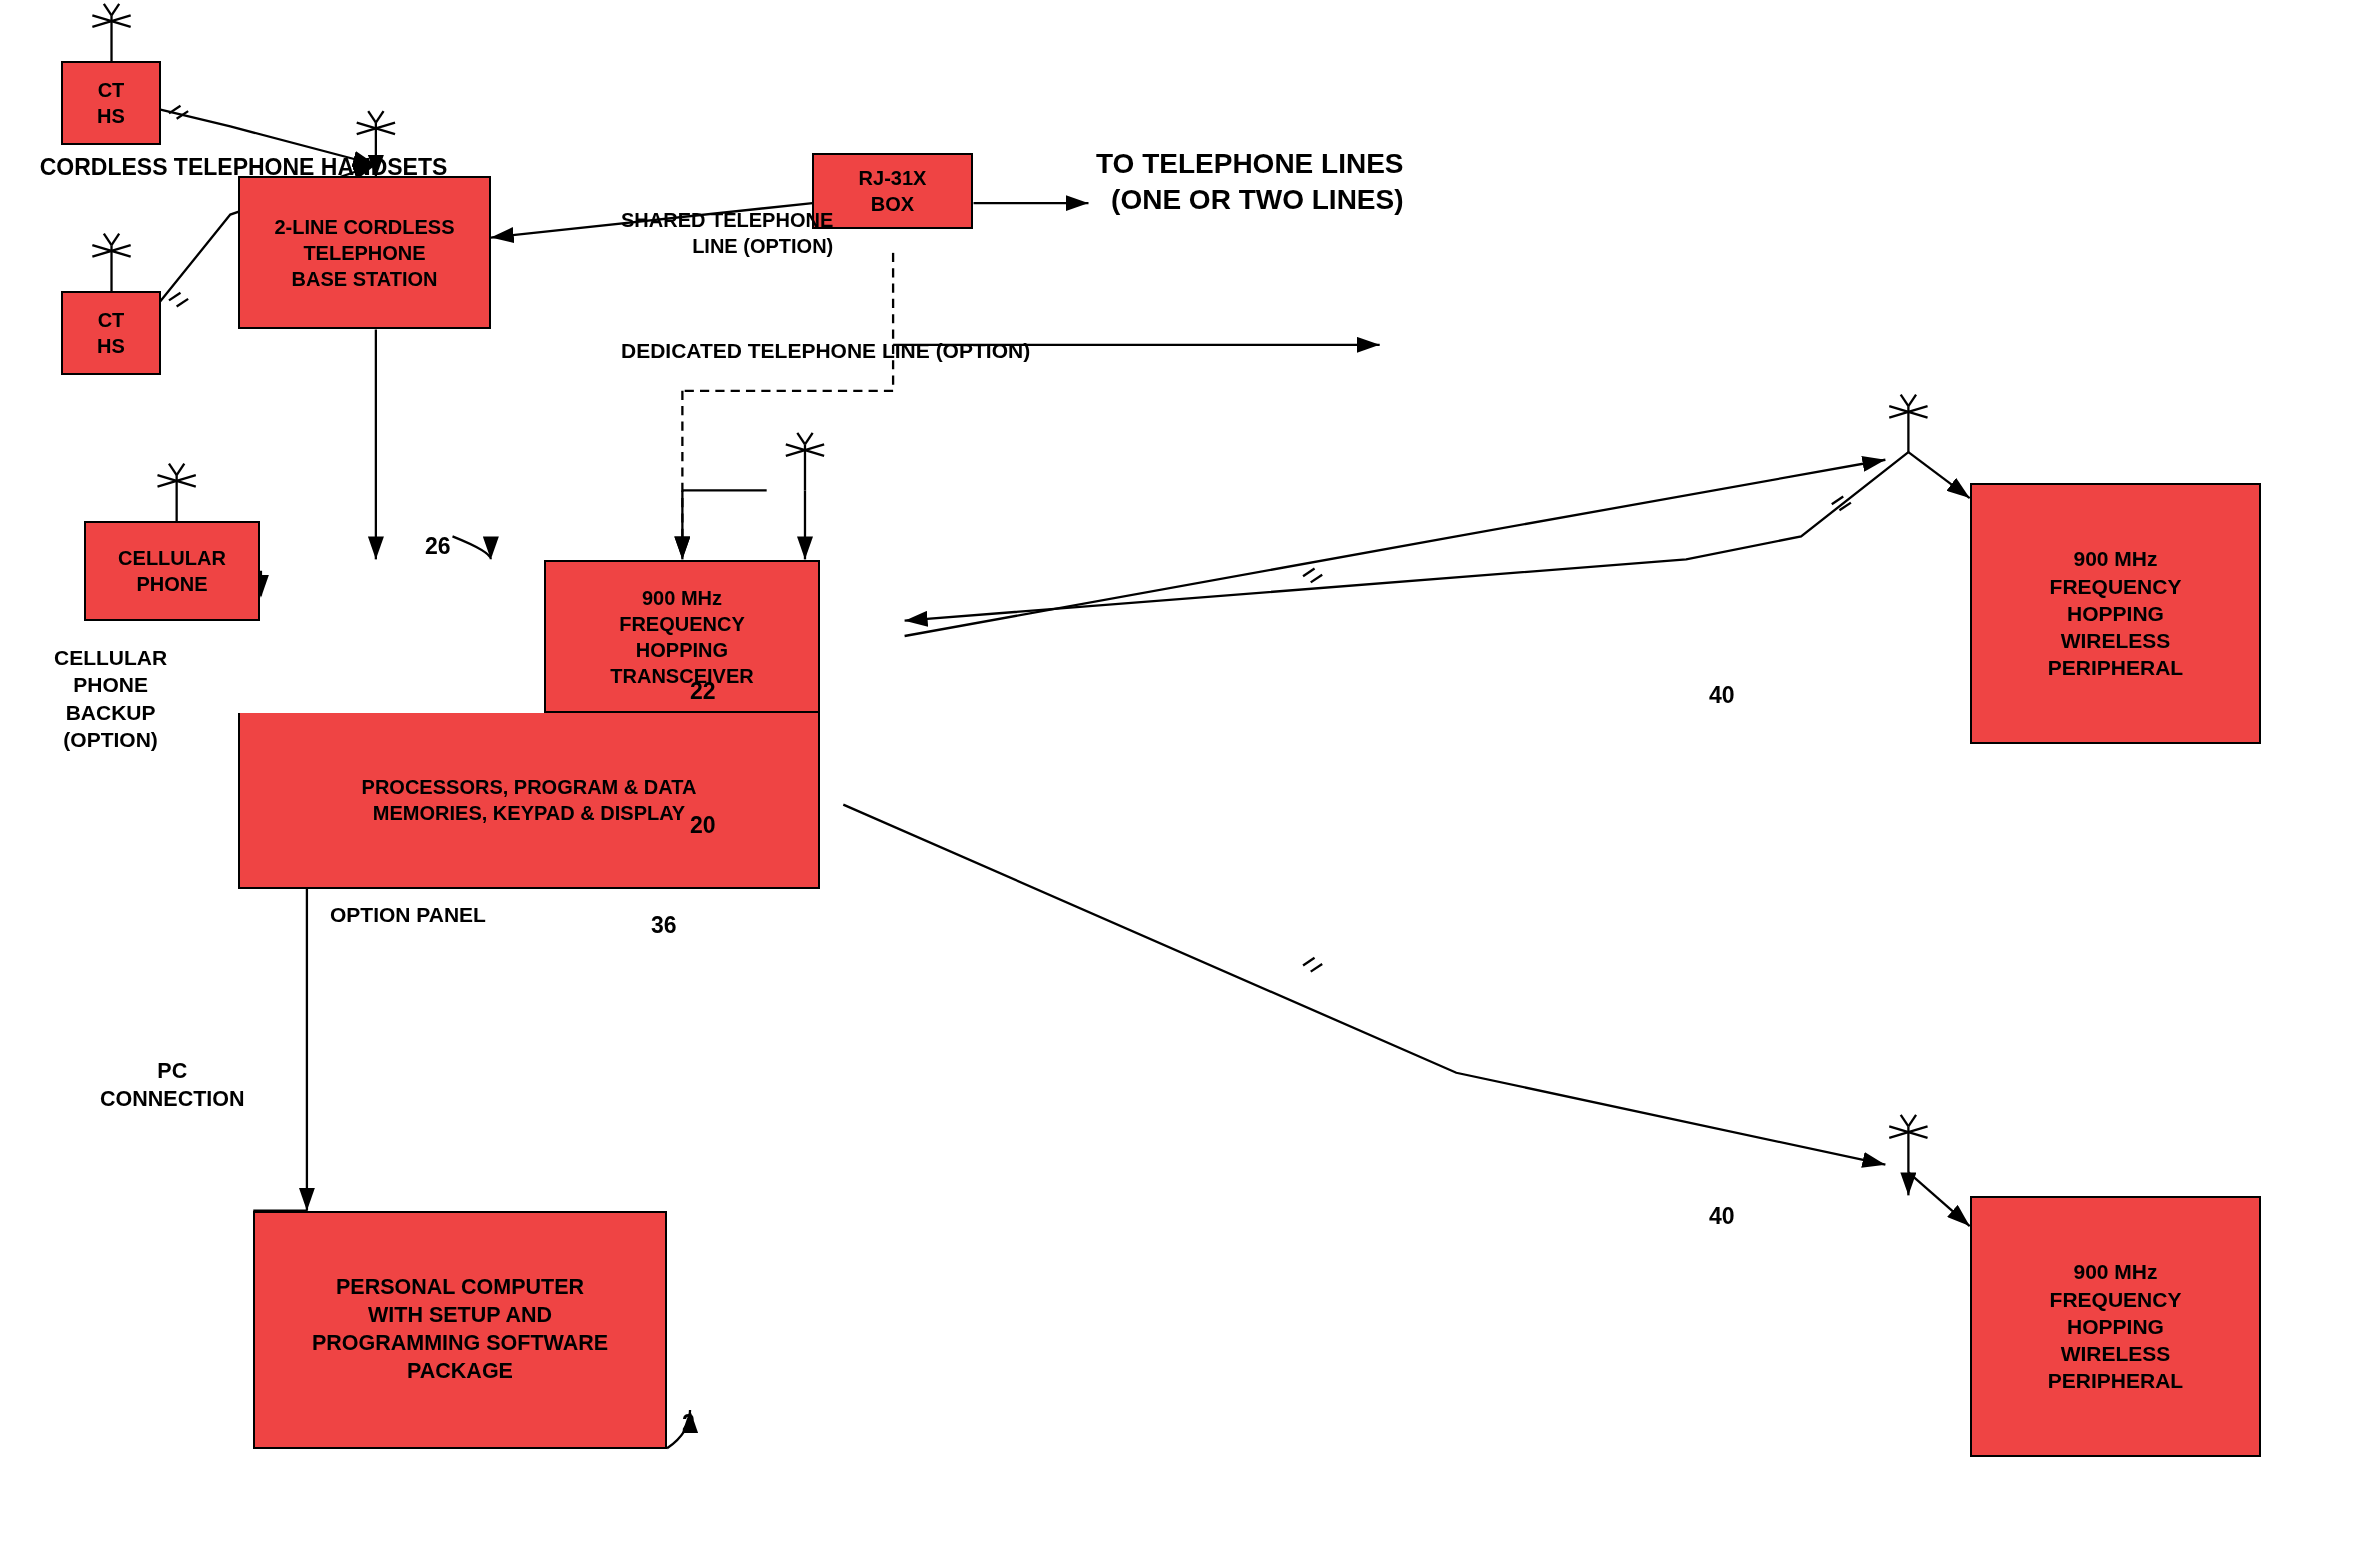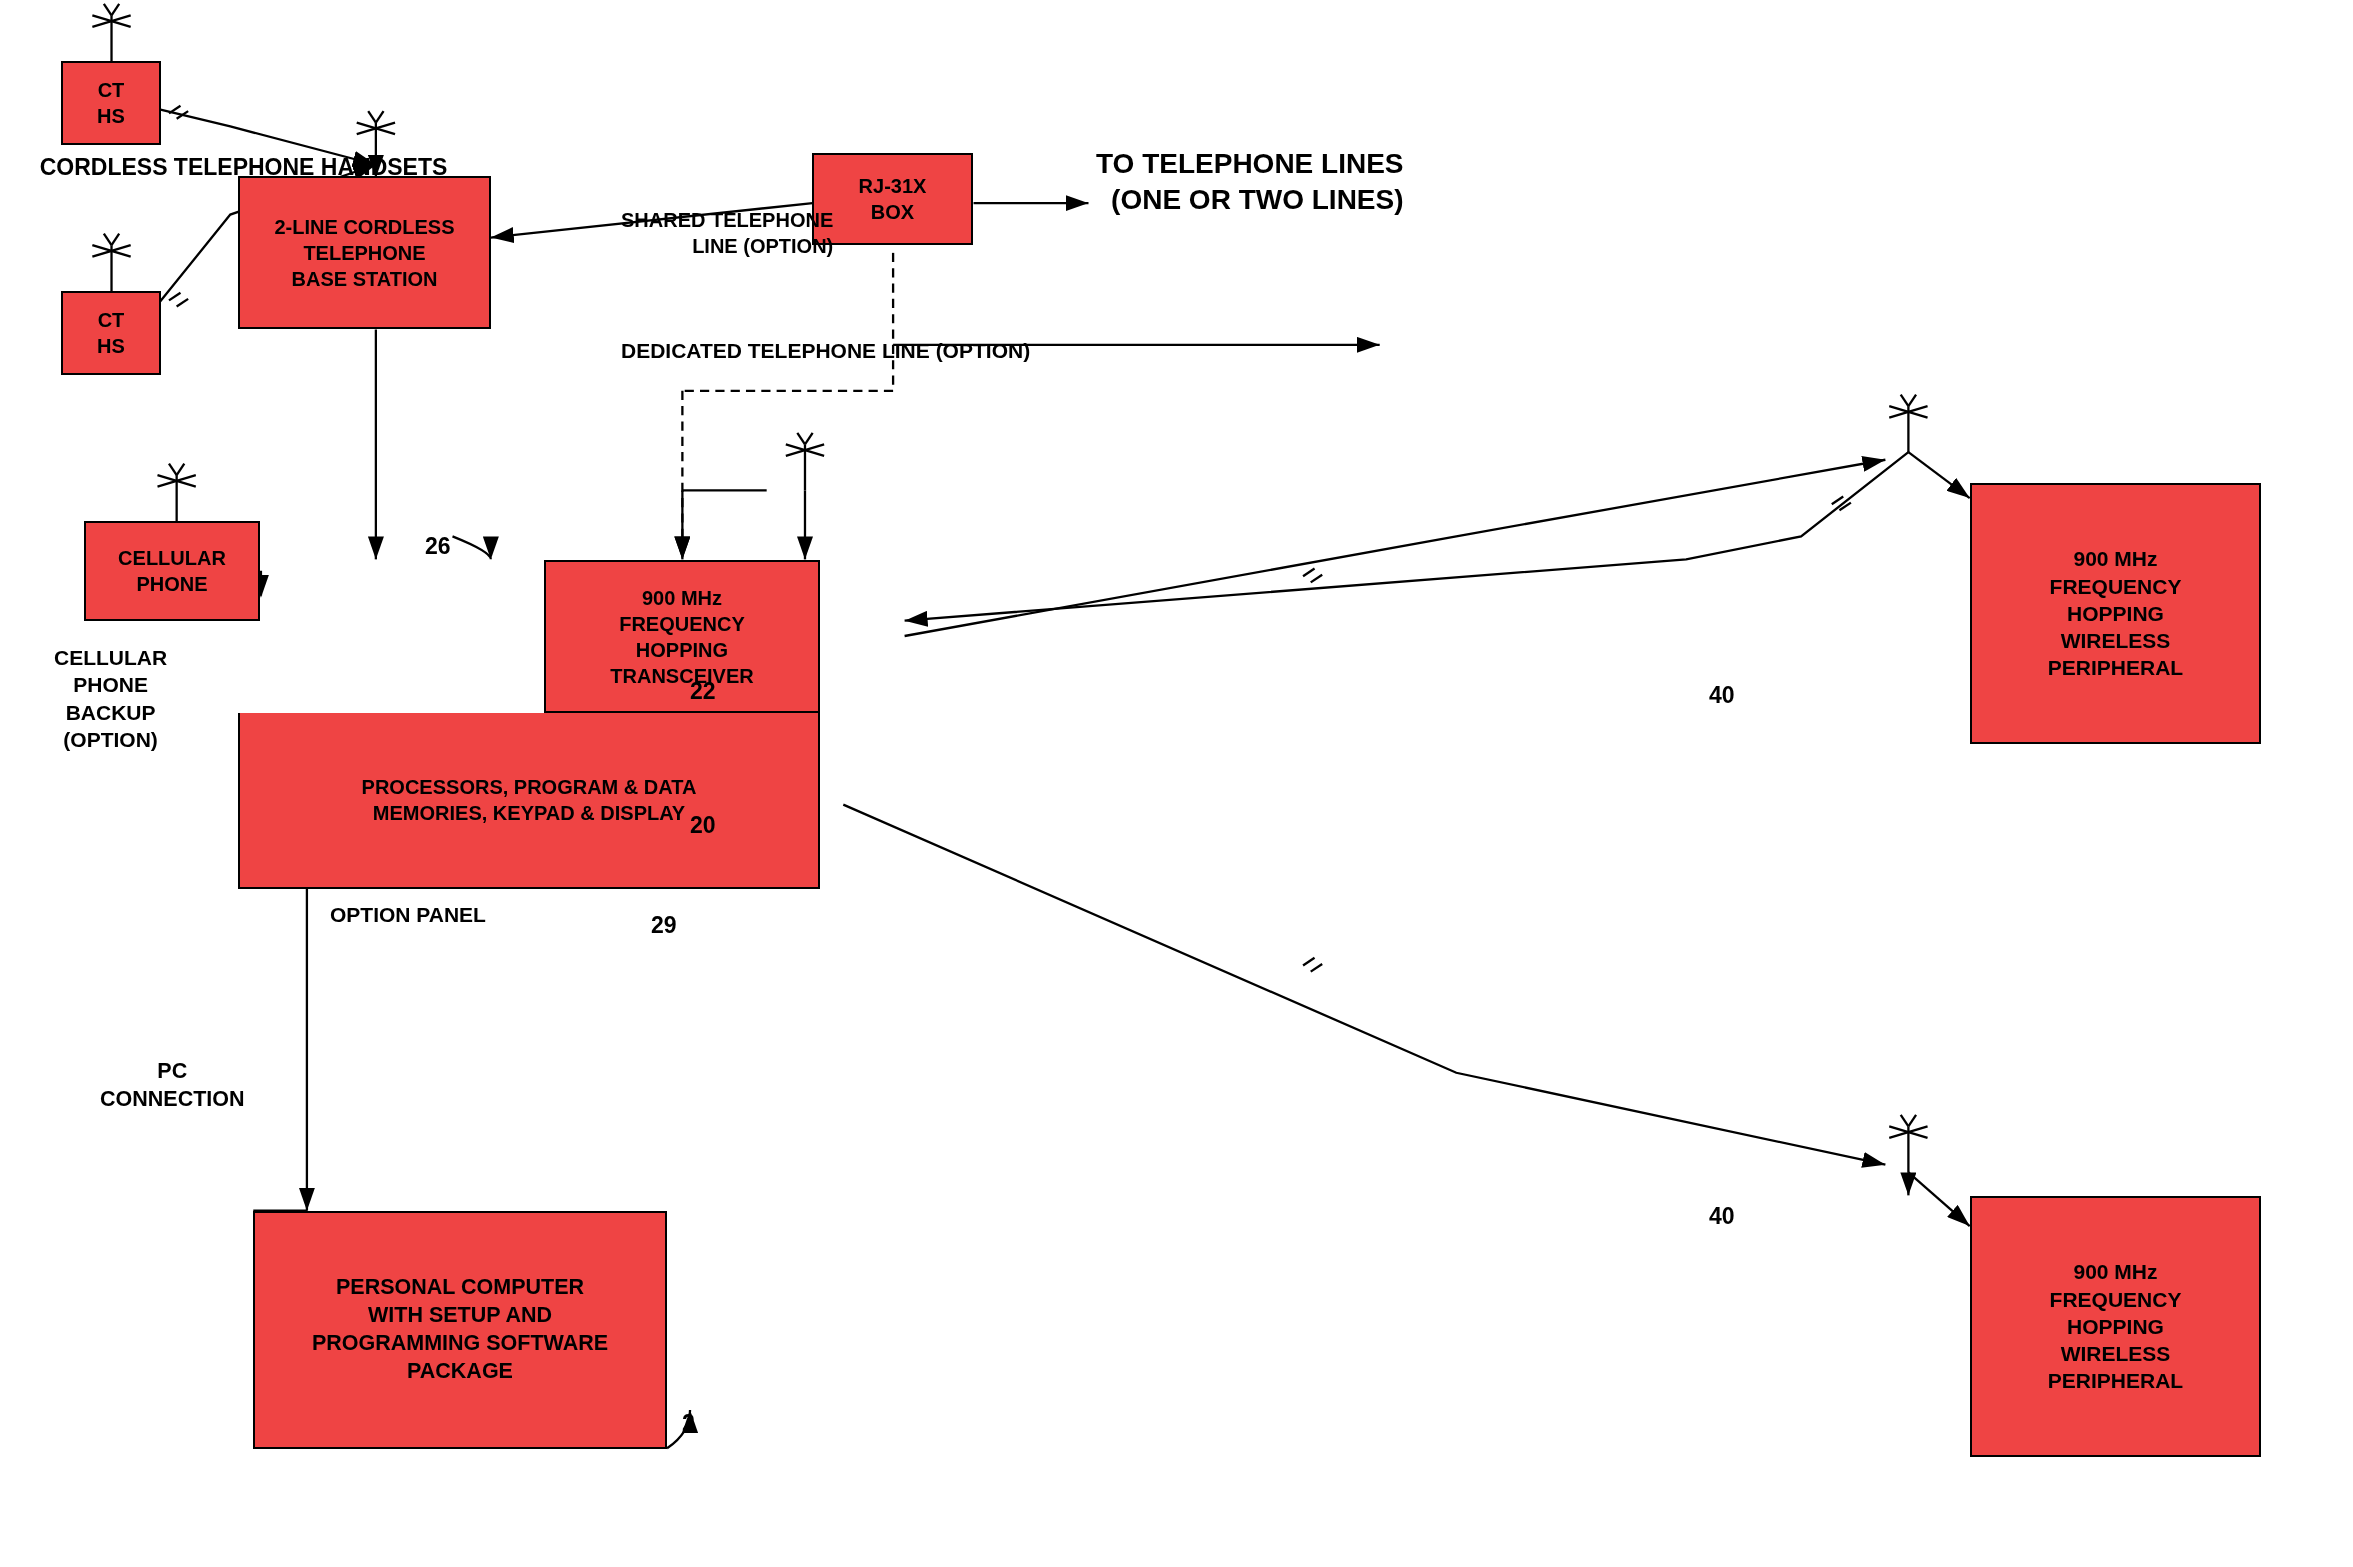--- a/index.html
+++ b/index.html
@@ -177,21 +177,21 @@
   <div class="label" style="left:7.7px; top:153px; font-size:23px; text-align:left; line-height:1.3;margin-left:32px;">
     <span>CORDLESS
 TELEPHONE
 HANDSETS</span>
   </div>
 
   <div class="box" style="left:238px; top:176px; width:253px; height:153px; font-size:20px;">
     <span>2-LINE CORDLESS<br>TELEPHONE<br>BASE STATION</span>
   </div>
 
-  <div class="box" style="left:812px; top:153px; width:161px; height:92px; font-size:20px;">
+  <div class="box" style="left:812px; top:153px; width:161px; height:76px; font-size:20px;">
     <span>RJ-31X<br>BOX</span>
   </div>
 
   <div class="label" style="left:1096px; top:146px; font-size:28px; text-align:right;">
     <span>TO TELEPHONE LINES<br>(ONE OR TWO LINES)</span>
   </div>
 
   <div class="label" style="left:621px; top:207px; font-size:20px; text-align:right;">
     <span>SHARED TELEPHONE<br>LINE (OPTION)</span>
   </div>
@@ -224,21 +224,21 @@
   <div class="number-label" style="left:425px; top:533px;">
     <span>26</span>
   </div>
   <div class="number-label" style="left:690px; top:678px;">
     <span>22</span>
   </div>
   <div class="number-label" style="left:690px; top:812px;">
     <span>20</span>
   </div>
   <div class="number-label" style="left:651px; top:912px;">
-    <span>29</span>
+    <span>36</span>
   </div>
   <div class="number-label" style="left:1709px; top:682px;">
     <span>40</span>
   </div>
   <div class="number-label" style="left:1709px; top:1203px;">
     <span>40</span>
   </div>
   <div class="number-label" style="left:682px; top:1410px;">
     <span>2</span>
   </div>

